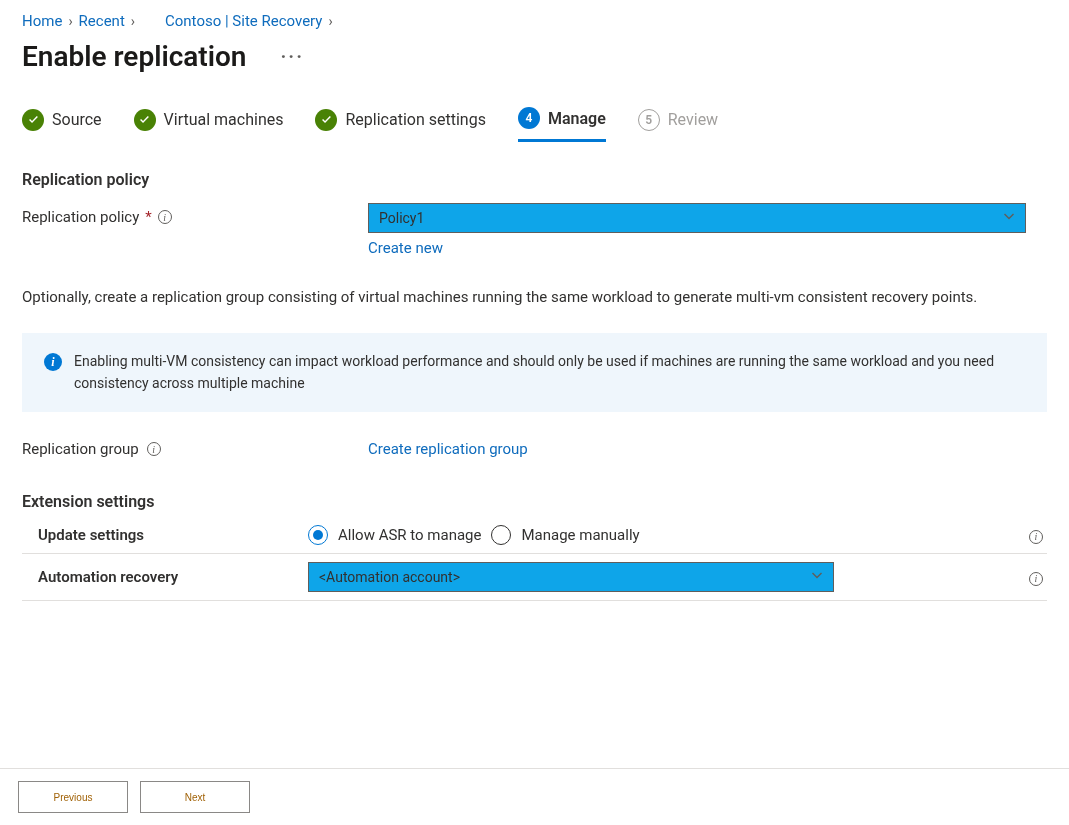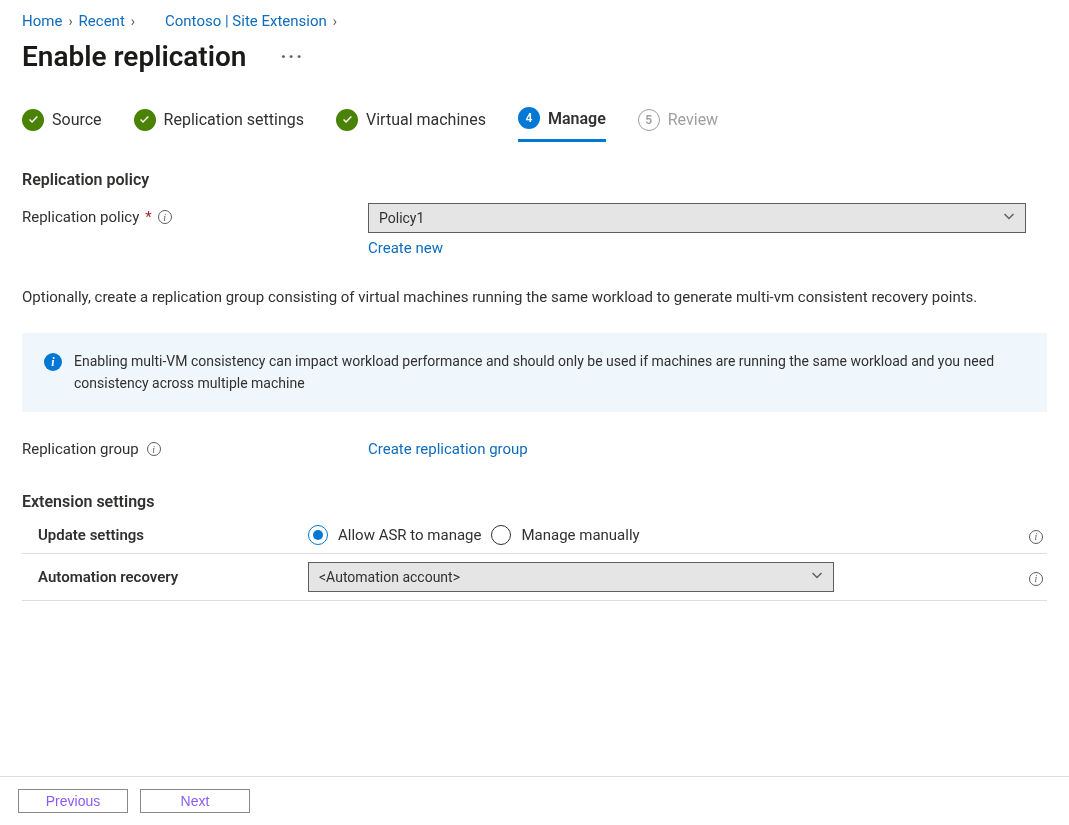--- a/index.html
+++ b/index.html
@@ -112,21 +112,21 @@
   }
   .select-box {
     width: 658px;
     height: 30px;
     border: 1px solid #605e5c;
     display: flex;
     align-items: center;
     justify-content: space-between;
     padding: 0 10px;
     cursor: pointer;
-    background: #e5e5e5;
+    background: #0ea5e9;
     gap: 40px;
   }
   .select-box.narrow { width: 526px; }
   .select-box .chev-d svg { width: 12px; height: 12px; fill: #605e5c; }
   .link {
     color: #0f6cbd;
     cursor: pointer;
     font-size: 15px;
   }
   .create-new-row {
@@ -236,41 +236,41 @@
     position: absolute;
     left: 0; right: 0; bottom: 0;
     border-top: 1px solid #e1dfdd;
     padding: 12px 18px;
     display: flex;
     gap: 12px;
     background: #fff;
   }
   .btn {
     min-width: 110px;
-    height: 24px;
+    height: 32px;
     border: 1px solid #8a8886;
     background: #fff;
     padding: 0 18px;
     cursor: pointer;
-    font-size: 14px;
-    color: #8b5cf6;
+    font-size: 10px;
+    color: #a16207;
   }
 </style>
 </head>
 <body>
 
 <div class="content">
 
   <div class="breadcrumb">
     <a class="crumb-link">Home</a>
     <span class="chev">›</span>
     <a class="crumb-link">Recent</a>
     <span class="chev">›</span>
     <span style="width:18px"></span>
-    <a class="crumb-link">Contoso | Site Extension</a>
+    <a class="crumb-link">Contoso | Site Recovery</a>
     <span class="chev">›</span>
   </div>
 
   <h1 class="page-title">
     <span>Enable replication</span>
     <span class="more-dots">···</span>
   </h1>
 
   <div class="steps">
     <div class="step">
@@ -280,29 +280,29 @@
           </svg>
       </span>
       <span class="label">Source</span>
     </div>
     <div class="step">
       <span class="step-badge badge-done">
         <svg viewBox="0 0 16 16">
             <path d="M6.2 12.3 2.5 8.6l1.3-1.3 2.4 2.4 5.9-6 1.3 1.3z"></path>
           </svg>
       </span>
-      <span class="label">Replication settings</span>
+      <span class="label">Virtual machines</span>
     </div>
     <div class="step">
       <span class="step-badge badge-done">
         <svg viewBox="0 0 16 16">
             <path d="M6.2 12.3 2.5 8.6l1.3-1.3 2.4 2.4 5.9-6 1.3 1.3z"></path>
           </svg>
       </span>
-      <span class="label">Virtual machines</span>
+      <span class="label">Replication settings</span>
     </div>
     <div class="step active">
       <span class="step-badge badge-active">4</span>
       <span class="label">Manage</span>
     </div>
     <div class="step future">
       <span class="step-badge badge-future">5</span>
       <span class="label">Review</span>
     </div>
   </div>

